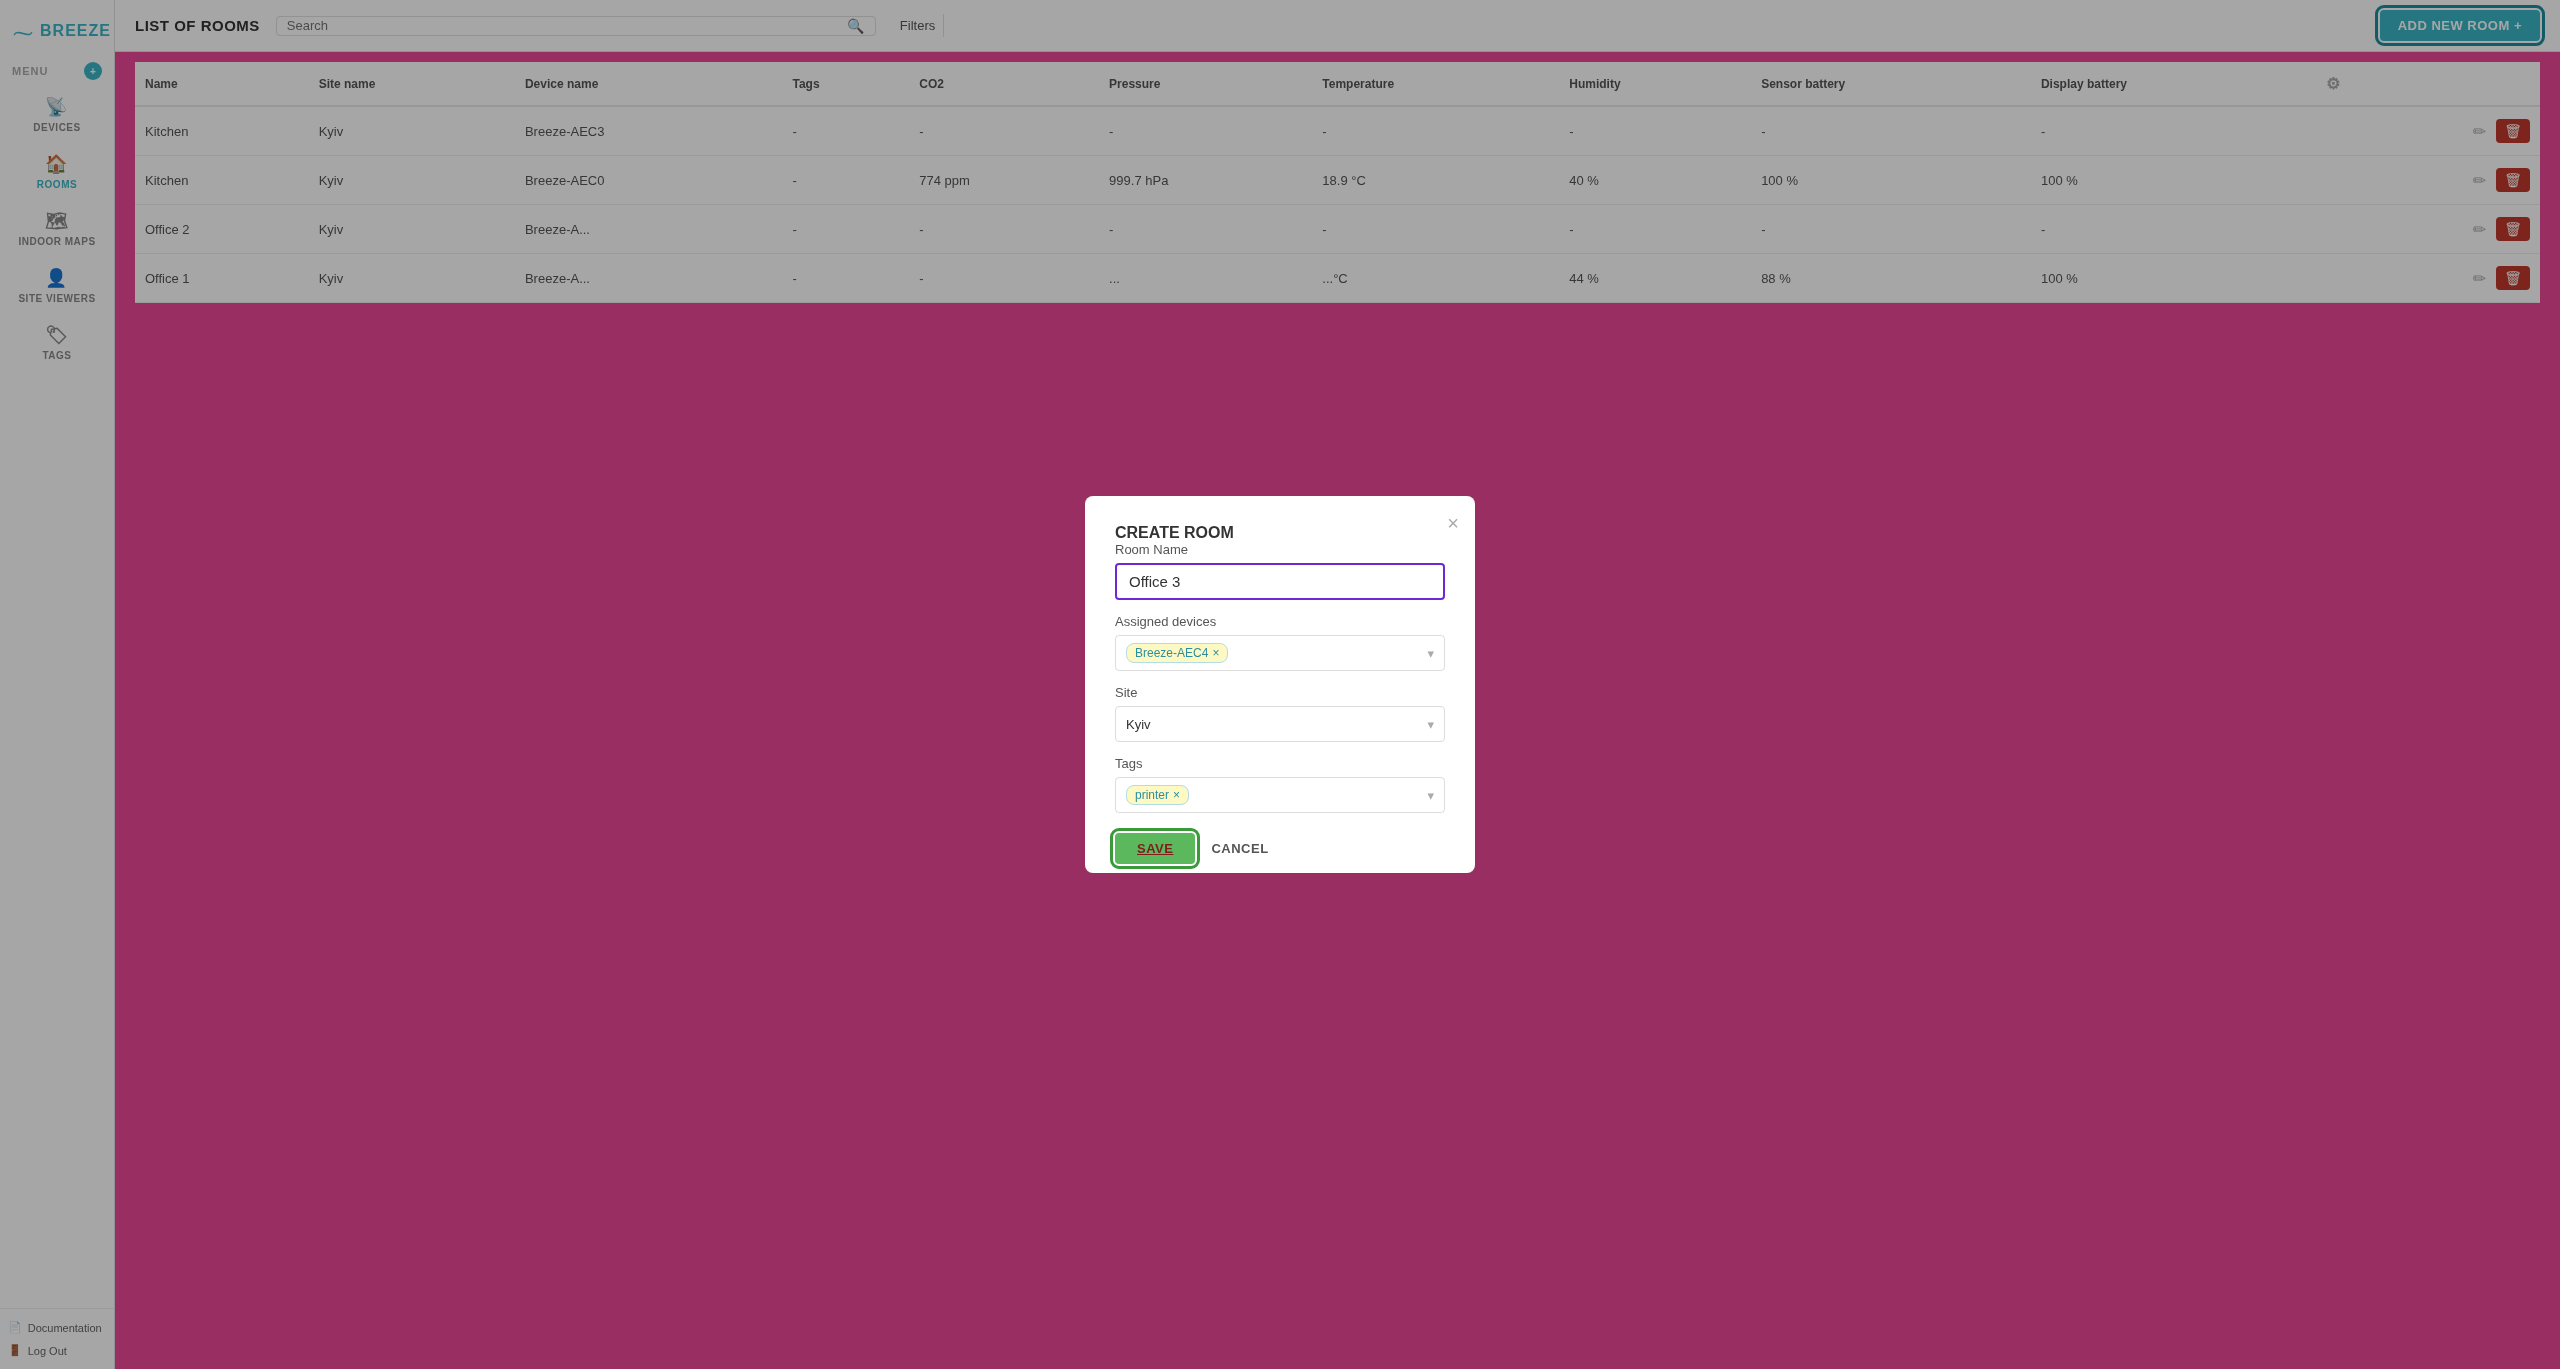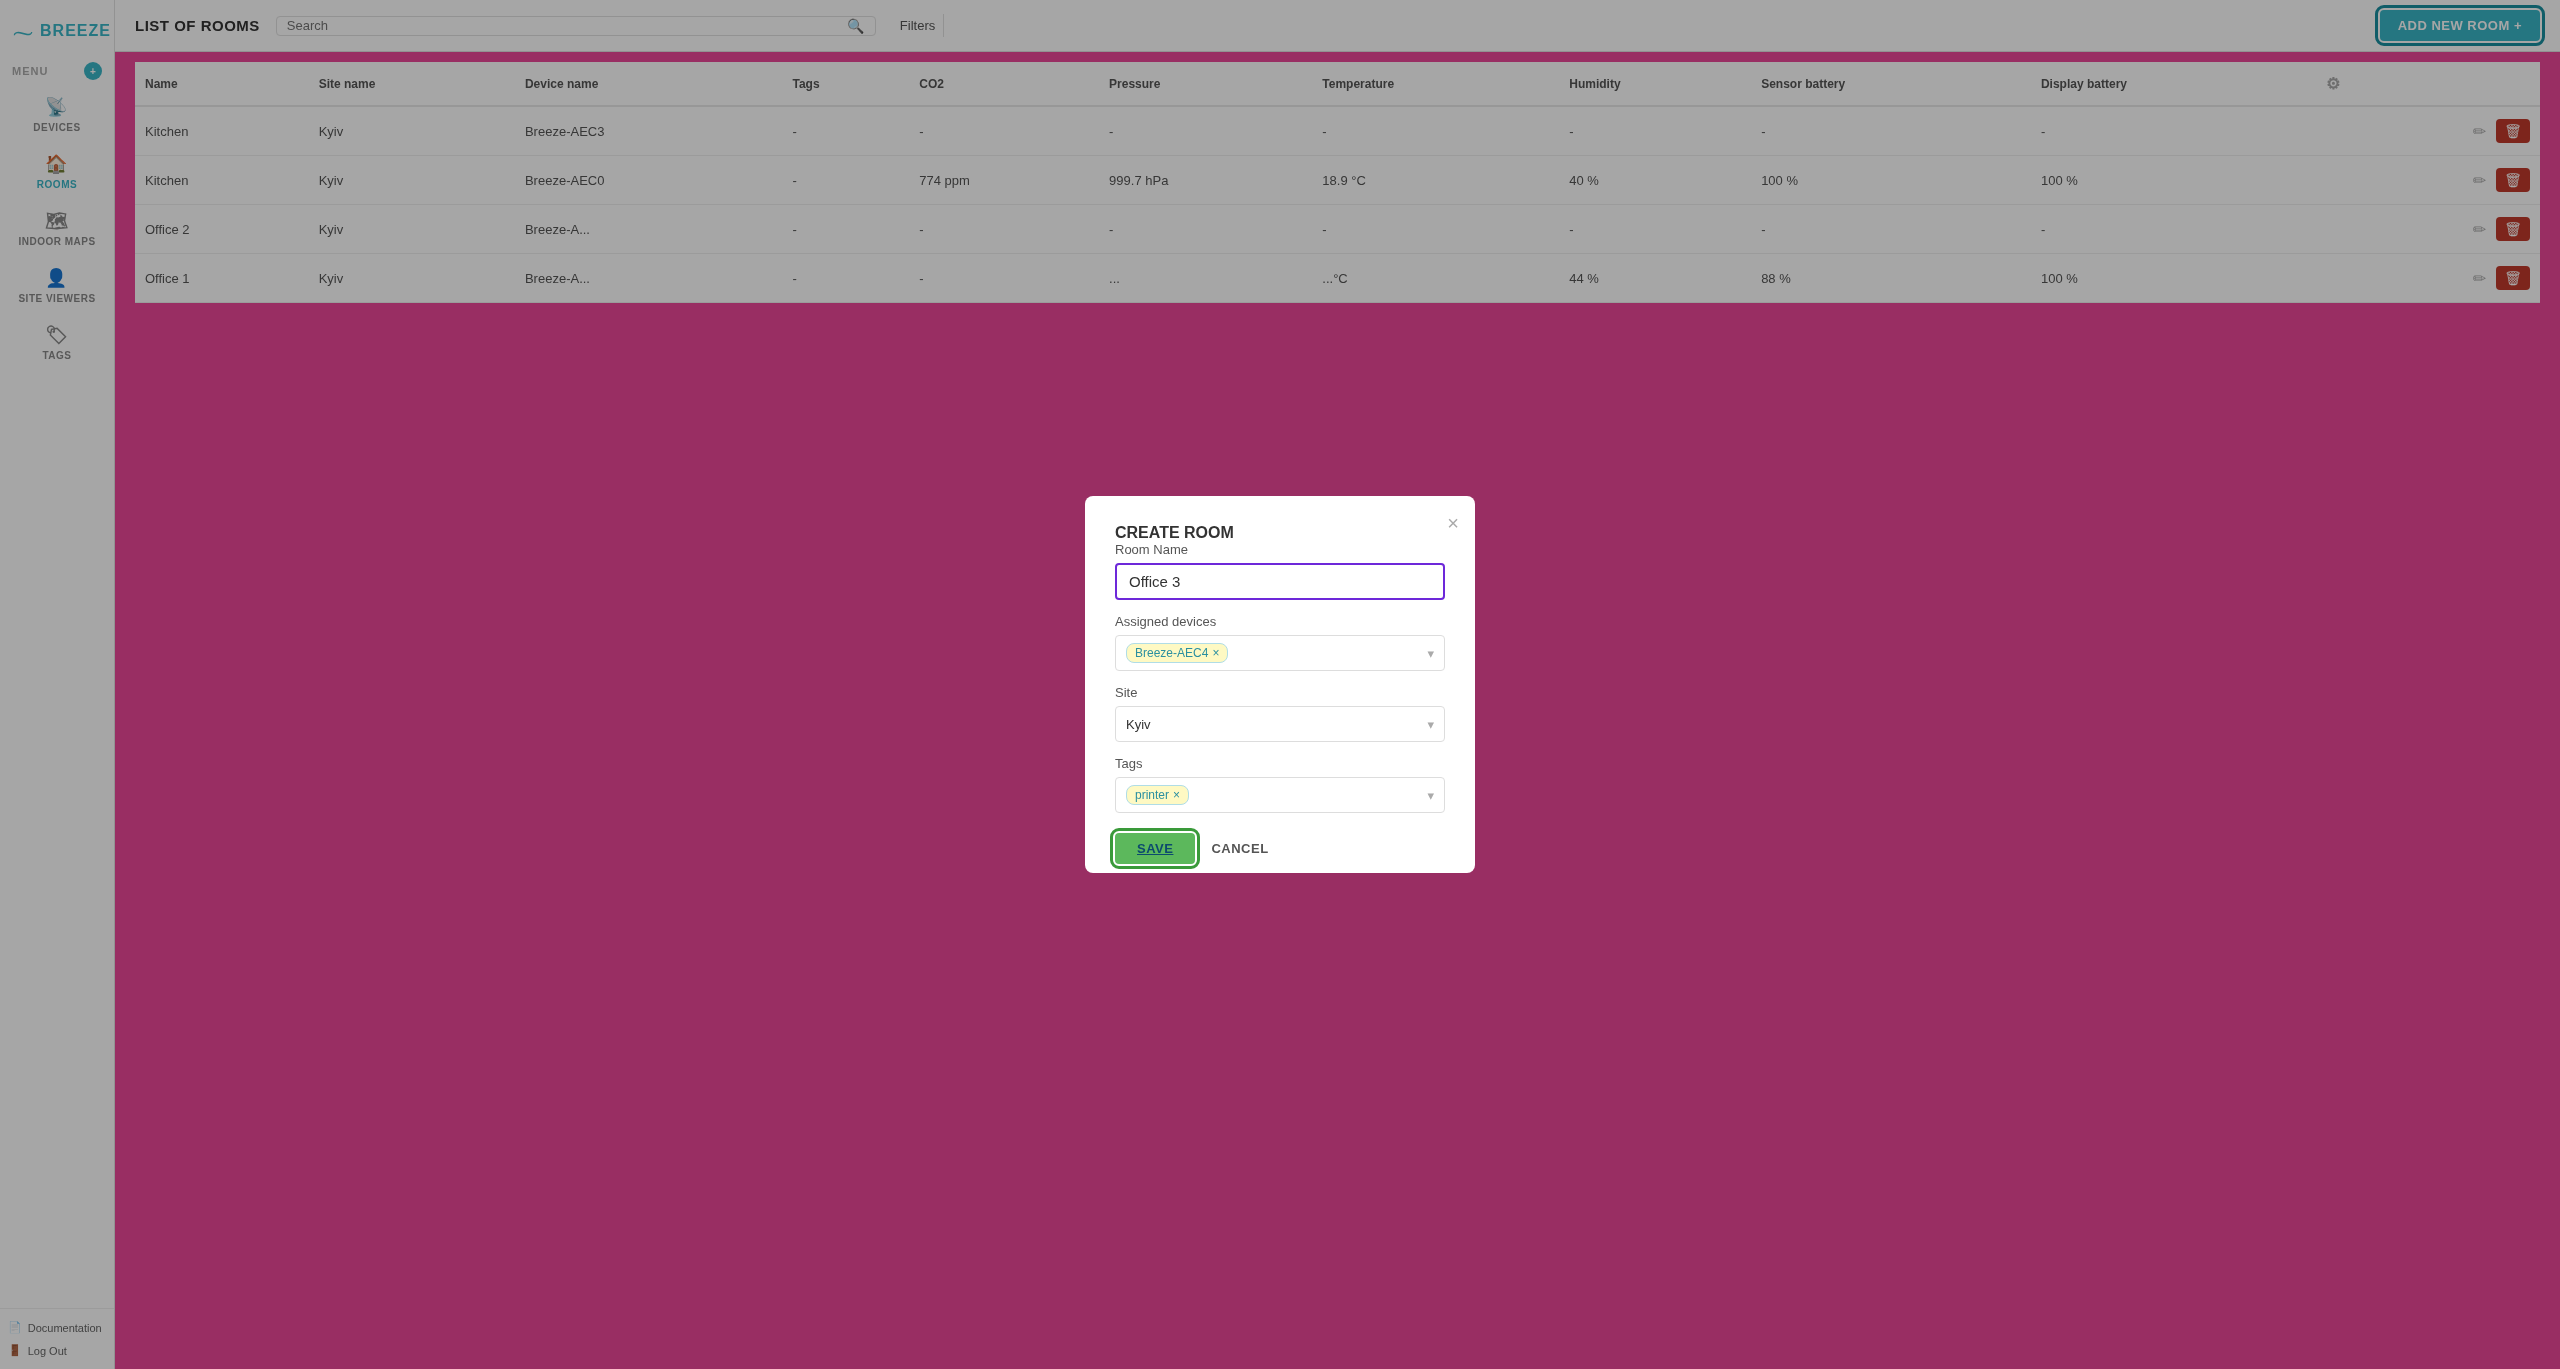--- a/index.html
+++ b/index.html
@@ -136,21 +136,21 @@
     .select-inner { display: flex; align-items: center; gap: 6px; flex-wrap: wrap; flex: 1; }
     .tag-chip {
       background: #fef9c3; border: 1px solid #b0dde6; border-radius: 8px;
       padding: 2px 8px; font-size: 12px; color: #2a8fa0;
       display: flex; align-items: center; gap: 4px;
     }
     .tag-chip-x { cursor: pointer; color: #2a8fa0; font-size: 12px; }
     .chevron { color: #aaa; font-size: 13px; }
     .modal-actions { display: flex; align-items: center; gap: 16px; margin-top: 20px; }
     .save-btn {
-      background: #5cb85c; color: #0c4a6e; border: none;
+      background: #5cb85c; color: #7f1d1d; border: none;
       padding: 8px 22px; border-radius: 4px; font-size: 13px; font-weight: 700;
       cursor: pointer; letter-spacing: 0.5px;
       outline: 3px solid #3a9a3a; outline-offset: 2px; text-decoration: underline;
     }
     .cancel-btn {
       background: none; border: none; font-size: 13px;
       color: #555; cursor: pointer; font-weight: 600; letter-spacing: 0.5px;
     }
   </style>
 </head>

